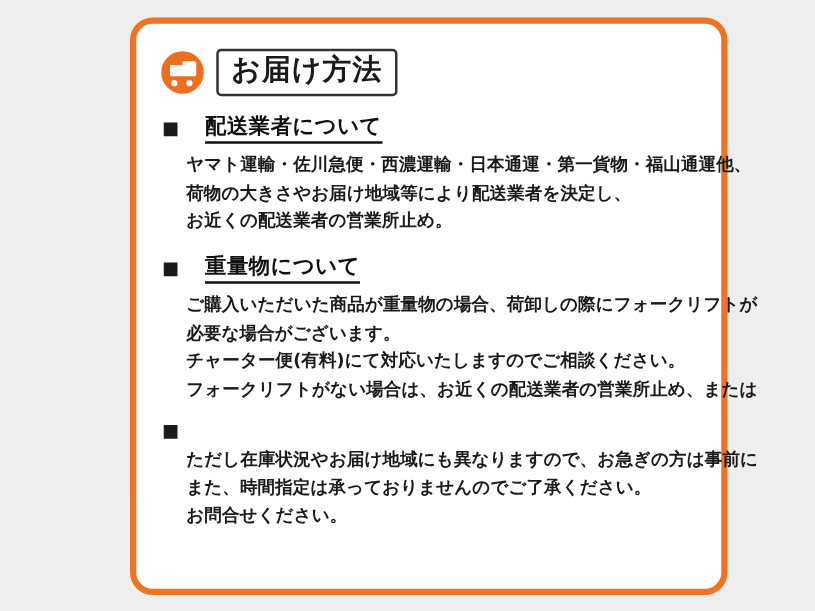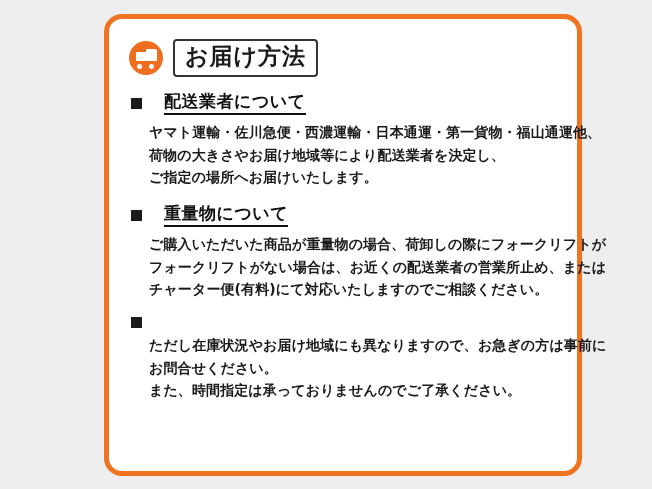--- a/index.html
+++ b/index.html
@@ -147,42 +147,43 @@
       </div>
 
       <div class="section">
         <div class="section-head">
           <span class="bullet-sq"></span>
           <span class="section-title">配送業者について</span>
         </div>
         <div class="lines">
           <div class="line">ヤマト運輸・佐川急便・西濃運輸・日本通運・第一貨物・福山通運他、</div>
           <div class="line">荷物の大きさやお届け地域等により配送業者を決定し、</div>
-          <div class="line">ご指定の場所へお届けいたします。</div>
+          <div class="line">お近くの配送業者の営業所止め。</div>
         </div>
       </div>
 
       <div class="section">
         <div class="section-head">
           <span class="bullet-sq"></span>
           <span class="section-title">重量物について</span>
         </div>
         <div class="lines">
           <div class="line">ご購入いただいた商品が重量物の場合、荷卸しの際にフォークリフトが</div>
+          <div class="line">必要な場合がございます。</div>
+          <div class="line">チャーター便(有料)にて対応いたしますのでご相談ください。</div>
           <div class="line">フォークリフトがない場合は、お近くの配送業者の営業所止め、または</div>
-          <div class="line">チャーター便(有料)にて対応いたしますのでご相談ください。</div>
         </div>
       </div>
 
       <div class="section">
         <div class="section-head">
           <span class="bullet-sq"></span>
         </div>
         <div class="lines">
           <div class="line">ただし在庫状況やお届け地域にも異なりますので、お急ぎの方は事前に</div>
+          <div class="line">また、時間指定は承っておりませんのでご了承ください。</div>
           <div class="line">お問合せください。</div>
-          <div class="line">また、時間指定は承っておりませんのでご了承ください。</div>
         </div>
       </div>
 
     </div>
   </div>
 </div>
 
 </body></html>

